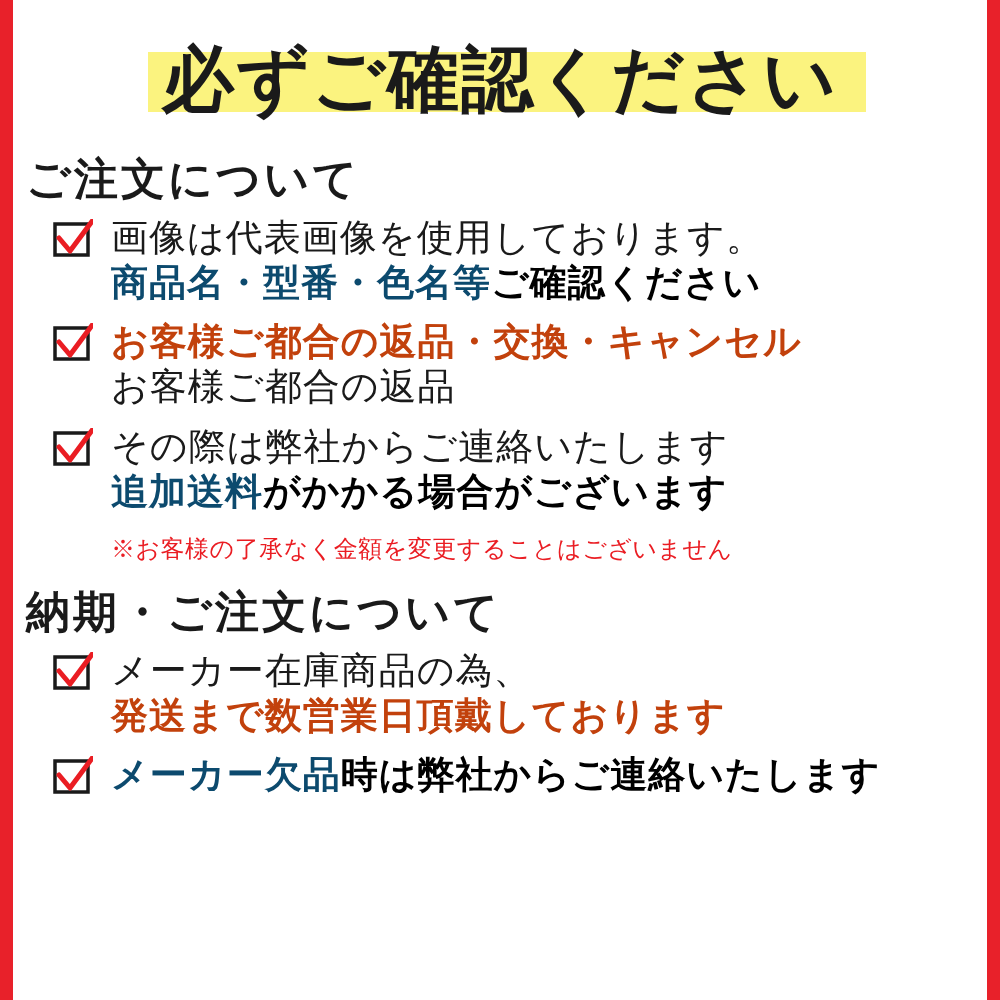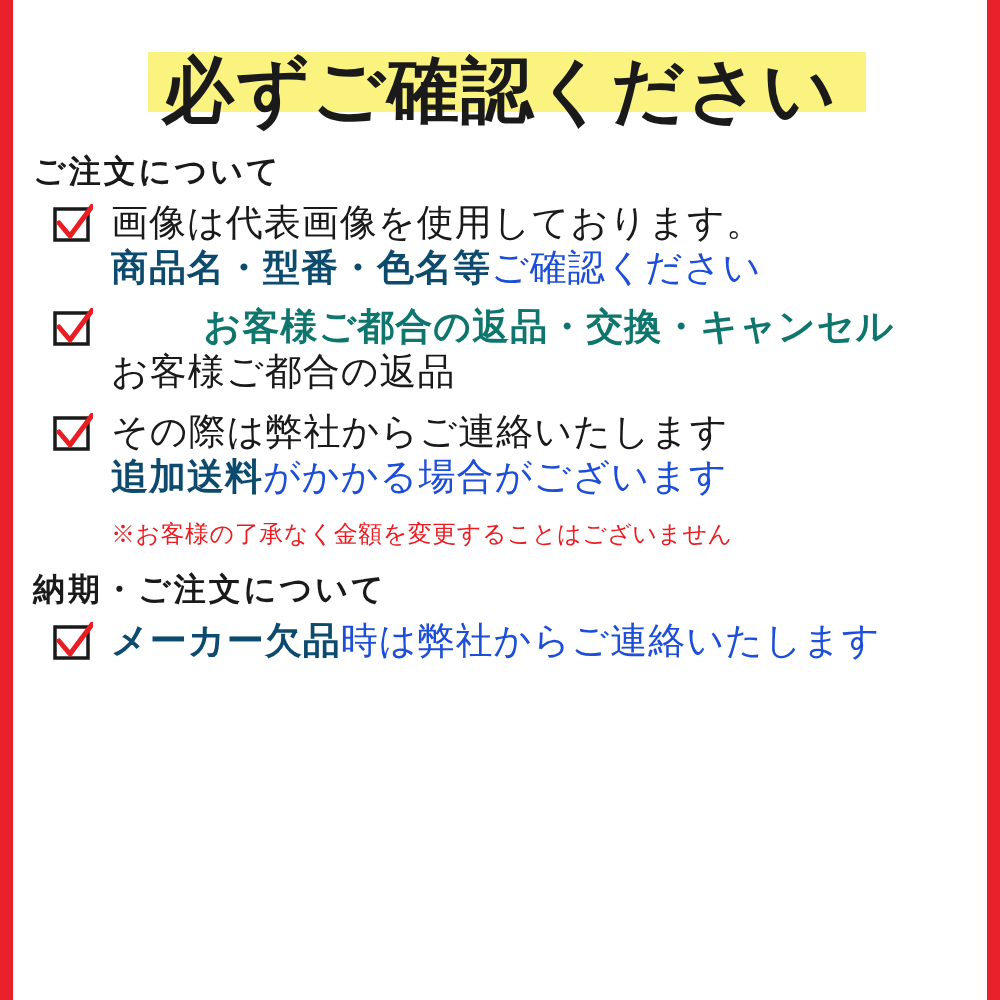--- a/index.html
+++ b/index.html
@@ -44,38 +44,38 @@
     position: absolute;
     left: 135px;
     top: 52px;
     width: 718px;
     height: 60px;
     background: #fbf37f;
   }
   .title-text {
     position: absolute;
     left: 0;
-    top: 43px;
+    top: 32px;
     width: 974px;
     text-align: center;
     font-size: 72px;
     font-weight: bold;
     letter-spacing: 2px;
     color: #1a1a1a;
     font-family: "DejaVu Serif", "Liberation Serif", serif;
     white-space: nowrap;
   }
 
   
   .section-heading {
-    font-size: 32px;
+    font-size: 44px;
     font-weight: bold;
     color: #1a1a1a;
     letter-spacing: 3px;
-    margin: 0 0 6px 20px;
+    margin: 0 0 6px 13px;
     font-family: "DejaVu Serif", "Liberation Serif", serif;
     white-space: nowrap;
   }
   .section-heading.second {
     margin-top: 18px;
   }
 
   
   .item {
     position: relative;
@@ -94,30 +94,29 @@
   .line {
     font-size: 37px;
     line-height: 1.22;
     letter-spacing: 1px;
     color: #1a1a1a;
     white-space: nowrap;
     font-family: "DejaVu Serif", "Liberation Serif", serif;
   }
   .line.bold-red {
     font-weight: bold;
-    color: #0f766e;
-    text-align: center;
+    color: #c2410c;
   }
   .line .red {
     font-weight: bold;
     color: #0c4a6e;
   }
   .line .black {
-    font-weight: normal;
-    color: #1d4ed8;
+    font-weight: bold;
+    color: #000000;
   }
   .note {
     font-size: 24px;
     line-height: 1.3;
     letter-spacing: 0.5px;
     color: #ea1d23;
     margin-top: 20px;
     white-space: nowrap;
     font-family: "DejaVu Serif", "Liberation Serif", serif;
   }
@@ -169,20 +168,30 @@
       </span>
       <div class="line">その際は弊社からご連絡いたします</div>
       <div class="line"><span class="red">追加送料</span><span class="black">がかかる場合がございます</span></div>
       <div class="note">※お客様の了承なく金額を変更することはございません</div>
     </div>
   </div>
 
   <div>
     <div class="section-heading second">納期・ご注文について</div>
 
+    <div class="item">
+      <span class="check-icon">
+        <svg viewBox="0 0 40 40" width="40" height="40" aria-hidden="true">
+          <rect x="2" y="5" width="33" height="31" fill="none" stroke="#1a1a1a" stroke-width="3.5"></rect>
+          <path d="M6 19 L17 32 L40 1" fill="none" stroke="#ea1d23" stroke-width="5" stroke-linecap="round" stroke-linejoin="round"></path>
+        </svg>
+      </span>
+      <div class="line">メーカー在庫商品の為、</div>
+      <div class="line bold-red">発送まで数営業日頂戴しております</div>
+    </div>
 
     <div class="item">
       <span class="check-icon">
         <svg viewBox="0 0 40 40" width="40" height="40" aria-hidden="true">
           <rect x="2" y="5" width="33" height="31" fill="none" stroke="#1a1a1a" stroke-width="3.5"></rect>
           <path d="M6 19 L17 32 L40 1" fill="none" stroke="#ea1d23" stroke-width="5" stroke-linecap="round" stroke-linejoin="round"></path>
         </svg>
       </span>
       <div class="line"><span class="red">メーカー欠品</span><span class="black">時は弊社からご連絡いたします</span></div>
     </div>

